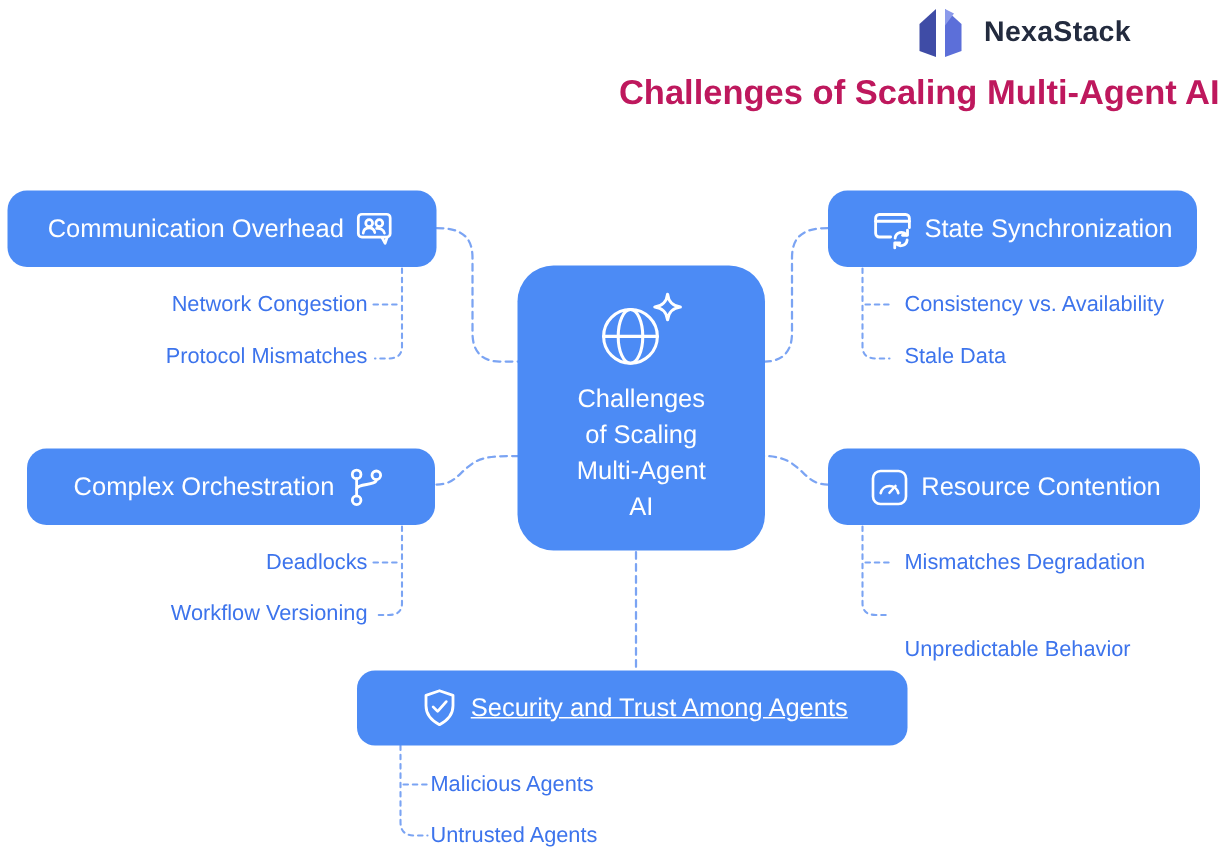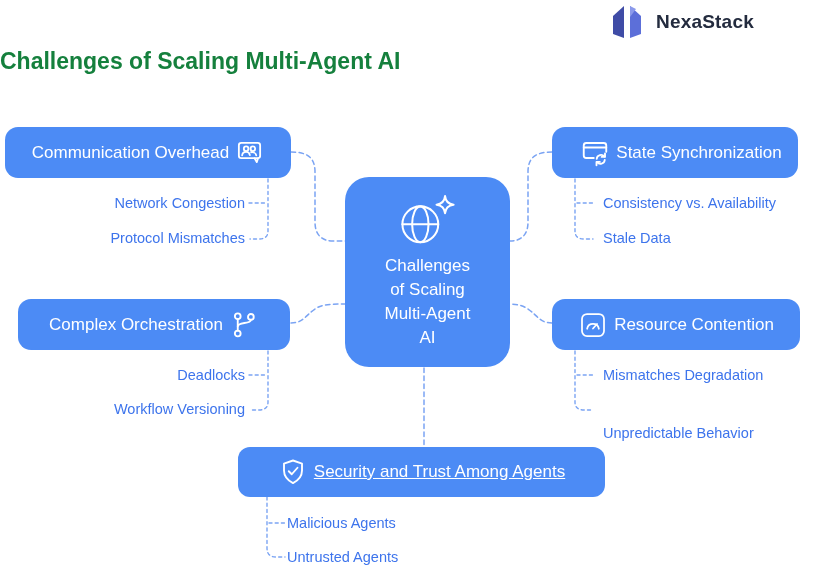--- a/index.html
+++ b/index.html
@@ -3,22 +3,22 @@
 <meta charset="utf-8">
 <style>
   html,body{margin:0;padding:0;background:#ffffff;}
   body{font-family:"Liberation Sans","DejaVu Sans",sans-serif;}
   .canvas{position:relative;width:813px;height:574px;background:#fff;overflow:hidden;}
   .connectors{position:absolute;left:0;top:0;width:813px;height:574px;pointer-events:none;}
   .conn{fill:none;stroke:#7BA4F3;stroke-width:1.5;stroke-dasharray:4.5 3.5;stroke-linecap:round;}
   .conn.sub{stroke-dasharray:3 3.2;stroke-width:1.4;}
   .brand{position:absolute;left:609px;top:4px;display:flex;align-items:center;gap:9px;}
   .brand-name{font-size:19px;font-weight:700;color:#232B3E;letter-spacing:.2px;}
-  .title{position:absolute;left:0;top:48px;width:813px;margin:0;text-align:left;
-         font-size:23px;font-weight:700;color:#15803d;}
+  .title{position:absolute;left:0;top:48px;width:813px;margin:0;text-align:right;
+         font-size:23px;font-weight:700;color:#be185d;}
   .node{position:absolute;background:#4C8BF5;color:#fff;display:flex;align-items:center;
         justify-content:center;gap:6px;border-radius:13px;box-sizing:border-box;}
   .node .nlabel{font-size:17px;white-space:nowrap;}
   .node svg{flex:0 0 auto;display:block;}
   #node-comm{left:5px;top:127px;width:286px;height:51px;}
   #node-sync{left:552px;top:127px;width:246px;height:51px;padding-left:12px;}
   #node-orch{left:18px;top:299px;width:272px;height:51px;}
   #node-res{left:552px;top:299px;width:248px;height:51px;}
   #node-sec{left:238px;top:447px;width:367px;height:50px;border-radius:12px;text-decoration:underline;}
   #node-center{left:345px;top:177px;width:165px;height:190px;border-radius:24px;

